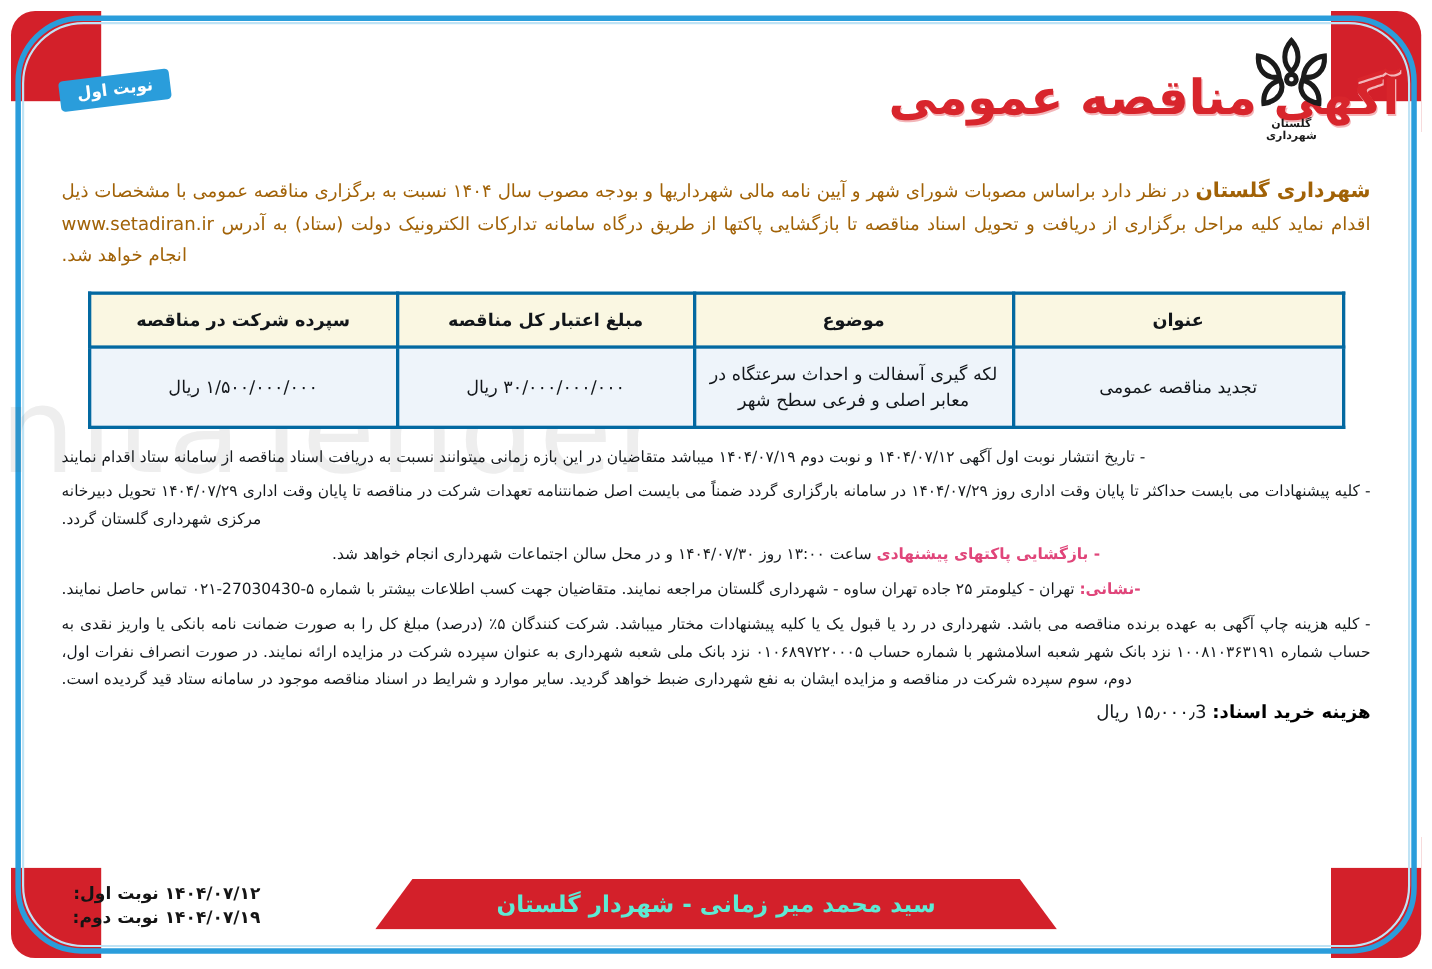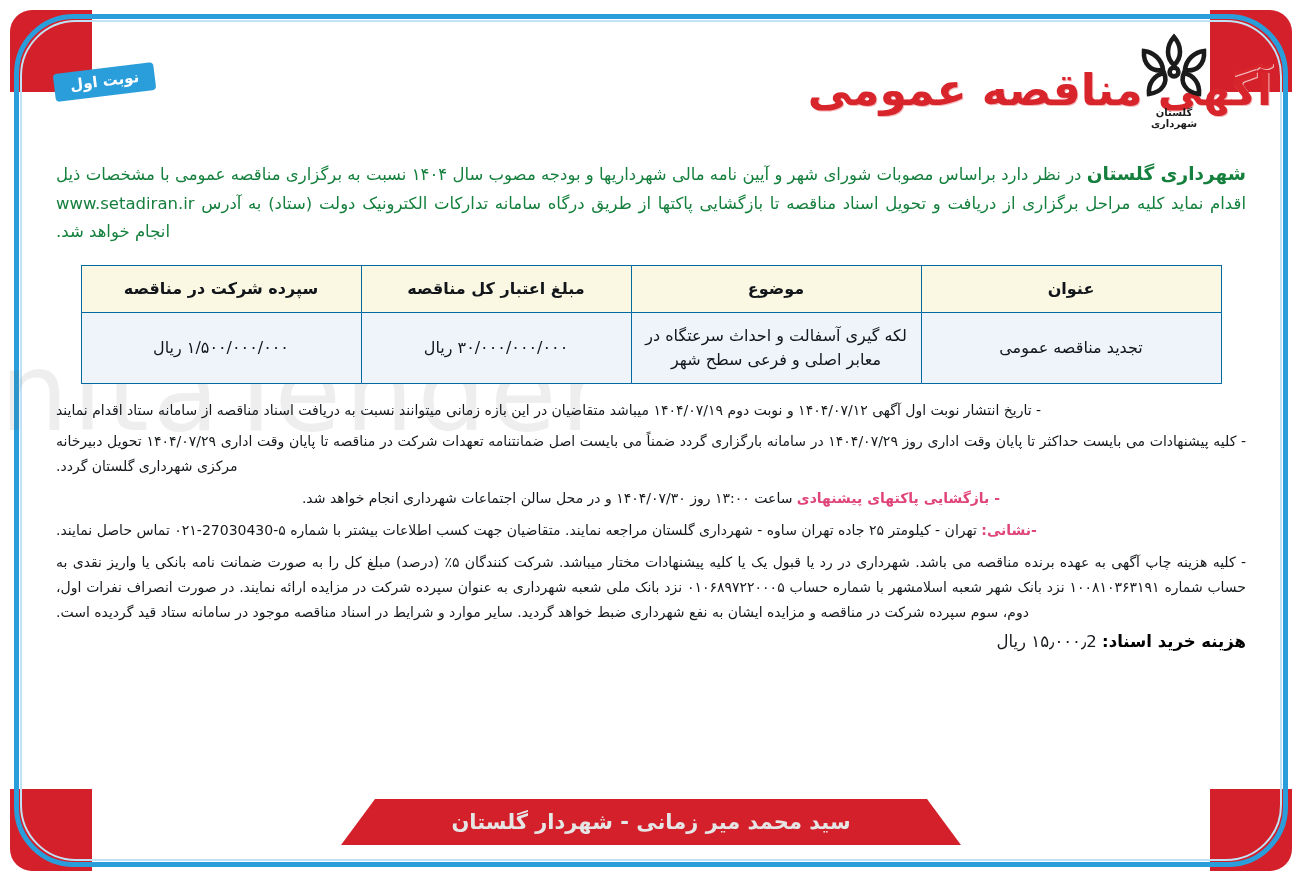--- a/index.html
+++ b/index.html
@@ -100,36 +100,36 @@
     font-weight:bold;
     color:#1b1b1b;
     line-height:1.12;
   }
 
   
   .intro{
     margin:4px 26px 0 26px;
     font-size:16.5px;
     line-height:1.72;
-    color:#15803d;
+    color:#a16207;
     text-align:justify;
     text-align-last:left;
   }
   .intro b{font-size:18.5px;font-weight:bold;}
   .intro .ltr{direction:ltr;display:inline-block;font-family:"DejaVu Sans","Liberation Sans",sans-serif;}
 
   
   table.tender{
     margin:18px auto 0 auto;
     width:1140px;
     border-collapse:collapse;
     table-layout:fixed;
   }
   table.tender th,table.tender td{
-    border:1px solid #0369a1;
+    border:3px solid #0369a1;
     text-align:center;
     vertical-align:middle;
     color:#12161a;
   }
   table.tender th{
     background:#faf7e2;
     font-size:16px;
     font-weight:bold;
     height:42px;
     padding:2px 4px;
@@ -174,21 +174,21 @@
     position:absolute;
     bottom:4px;left:0;right:0;
     height:60px;
   }
   .footer-banner{
     position:absolute;
     left:50%;transform:translateX(-50%);
     bottom:6px;
     width:620px;height:46px;
     background:#d3202a;
-    color:#e5e5e5;
+    color:#5eead4;
     font-size:21px;
     font-weight:bold;
     display:flex;align-items:center;justify-content:center;
     clip-path:polygon(34px 0,calc(100% - 34px) 0,100% 100%,0 100%);
   }
   .footer-rounds{
     position:absolute;
     bottom:6px;left:36px;
     font-size:15.5px;
     font-weight:bold;
@@ -295,20 +295,24 @@
     </table>
 
     <div class="bullets">
       <p>- تاریخ انتشار نوبت اول آگهی ۱۴۰۴/۰۷/۱۲ و نوبت دوم ۱۴۰۴/۰۷/۱۹ میباشد متقاضیان در این بازه زمانی میتوانند نسبت به دریافت اسناد مناقصه از سامانه ستاد اقدام نمایند</p>
       <p>- کلیه پیشنهادات می بایست حداکثر تا پایان وقت اداری روز ۱۴۰۴/۰۷/۲۹ در سامانه بارگزاری گردد ضمناً می بایست اصل ضمانتنامه تعهدات شرکت در مناقصه تا پایان وقت اداری ۱۴۰۴/۰۷/۲۹ تحویل دبیرخانه مرکزی شهرداری گلستان گردد.</p>
       <p class="center-last"><span class="em-pink">- بازگشایی پاکتهای پیشنهادی</span><span> ساعت ۱۳:۰۰ روز ۱۴۰۴/۰۷/۳۰ و در محل سالن اجتماعات شهرداری انجام خواهد شد.</span></p>
       <p><span class="em-pink">-نشانی:</span><span> تهران - کیلومتر ۲۵ جاده تهران ساوه - شهرداری گلستان مراجعه نمایند. متقاضیان جهت کسب اطلاعات بیشتر با شماره ۵-27030430-۰۲۱ تماس حاصل نمایند.</span></p>
       <p>- کلیه هزینه چاپ آگهی به عهده برنده مناقصه می باشد. شهرداری در رد یا قبول یک یا کلیه پیشنهادات مختار میباشد. شرکت کنندگان ۵٪ (درصد) مبلغ کل را به صورت ضمانت نامه بانکی یا واریز نقدی به حساب شماره ۱۰۰۸۱۰۳۶۳۱۹۱ نزد بانک شهر شعبه اسلامشهر با شماره حساب ۰۱۰۶۸۹۷۲۲۰۰۰۵ نزد بانک ملی شعبه شهرداری به عنوان سپرده شرکت در مزایده ارائه نمایند. در صورت انصراف نفرات اول، دوم، سوم سپرده شرکت در مناقصه و مزایده ایشان به نفع شهرداری ضبط خواهد گردید. سایر موارد و شرایط در اسناد مناقصه موجود در سامانه ستاد قید گردیده است.</p>
     </div>
 
-    <div class="cost-line"><span class="label">هزینه خرید اسناد:</span><span> ۱۵٫۰۰۰٫2 ریال</span></div>
+    <div class="cost-line"><span class="label">هزینه خرید اسناد:</span><span> ۱۵٫۰۰۰٫3 ریال</span></div>
 
     <div class="footer">
+      <div class="footer-rounds">
+        <div><span class="d">۱۴۰۴/۰۷/۱۲</span> <span>نوبت اول:</span></div>
+        <div><span class="d">۱۴۰۴/۰۷/۱۹</span> <span>نوبت دوم:</span></div>
+      </div>
       <div class="footer-banner">سید محمد میر زمانی - شهردار گلستان</div>
     </div>
 
   </div>
 </div>
 
 </body></html>

